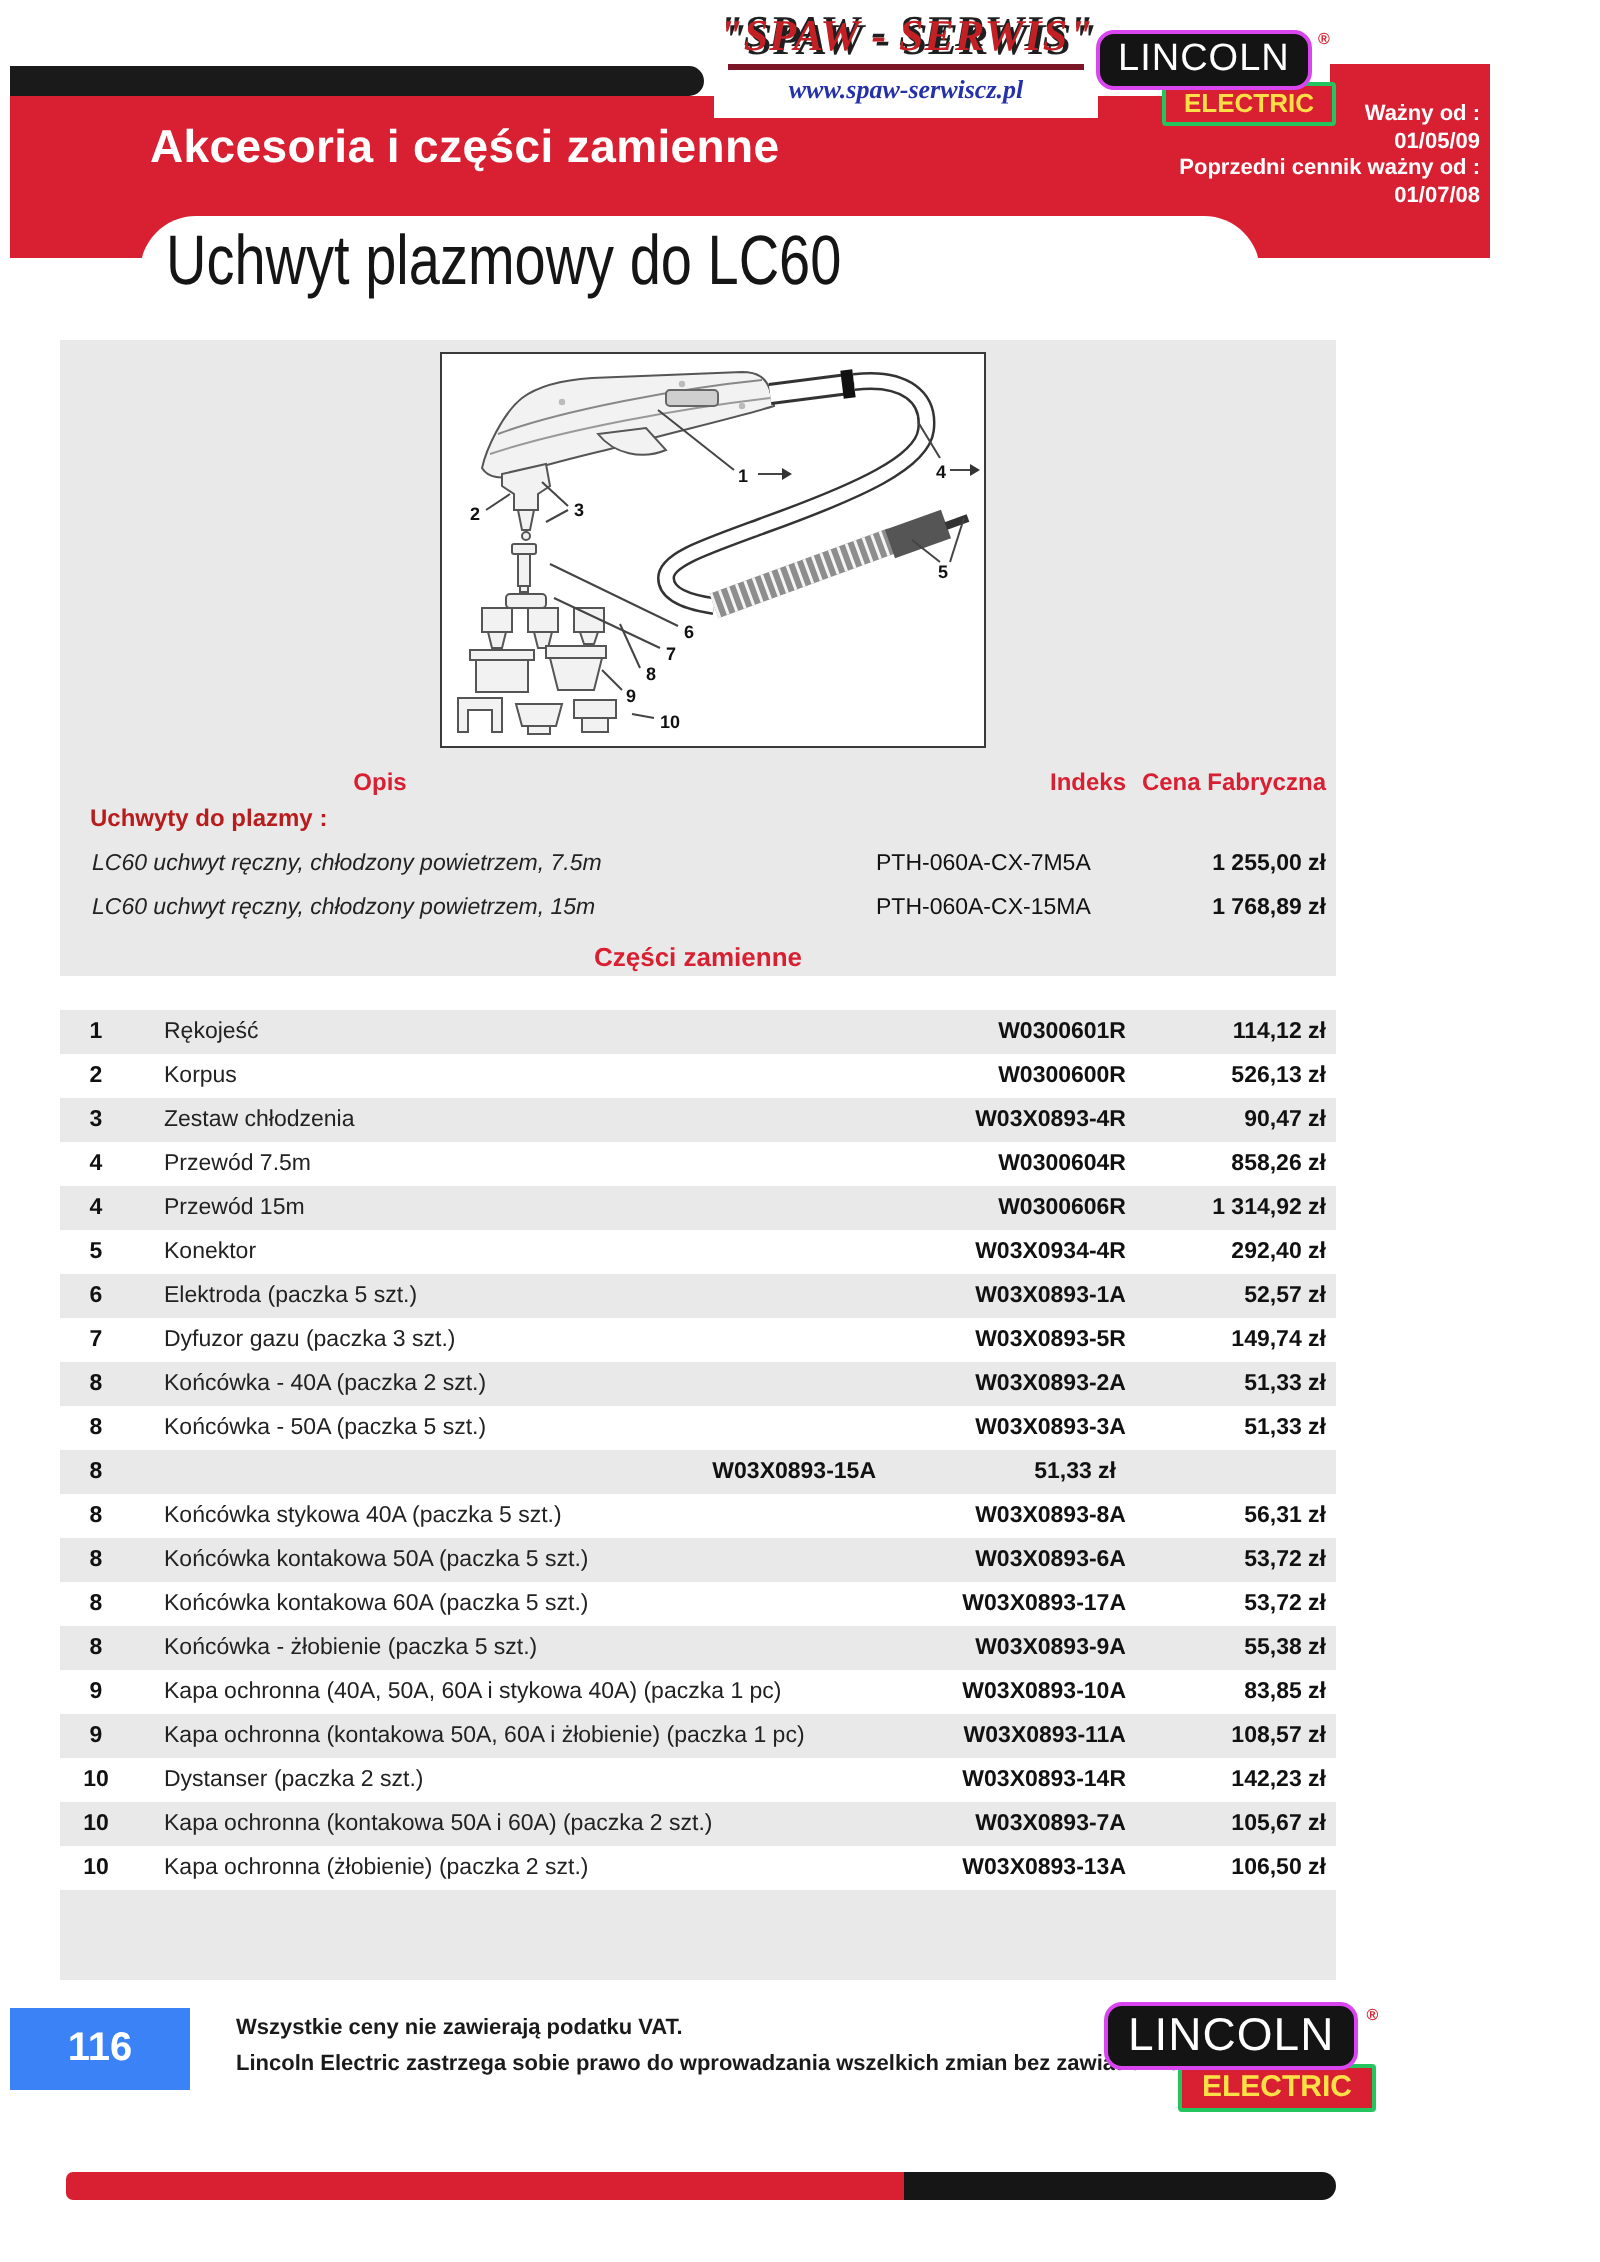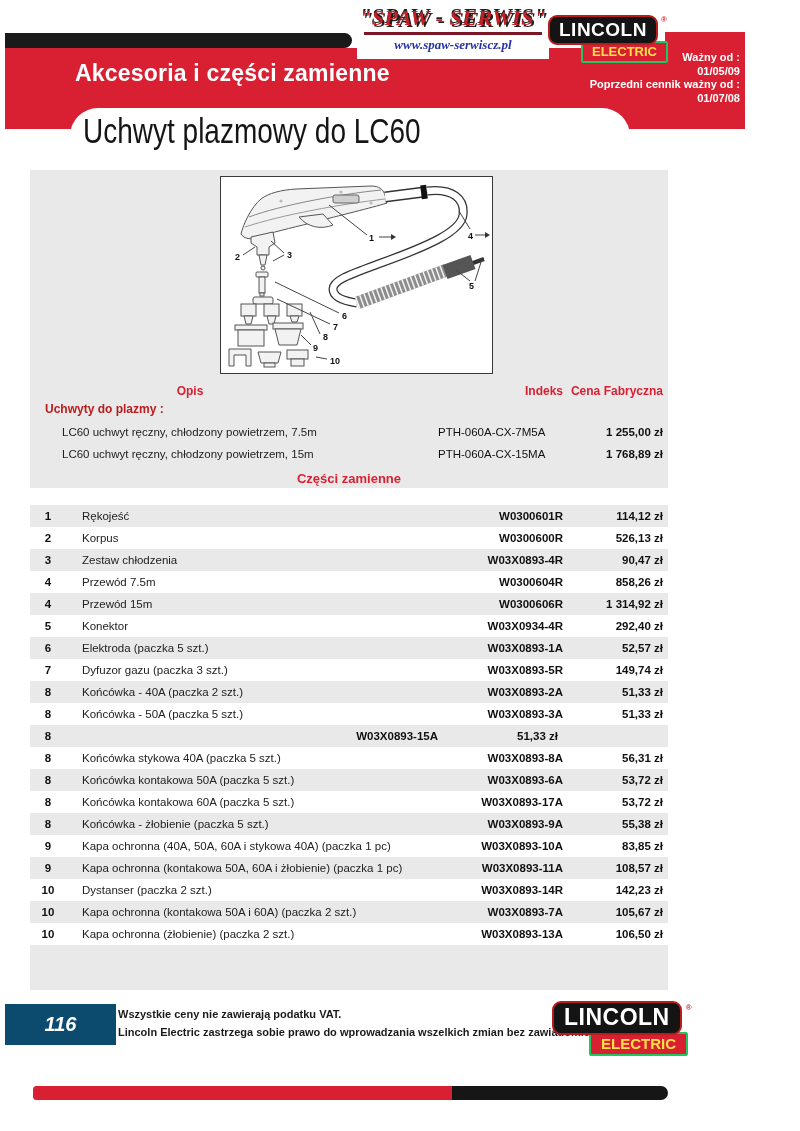--- a/index.html
+++ b/index.html
@@ -24,21 +24,21 @@
   .spaw-name{margin-top:3px;font-family:"Liberation Serif",serif;font-style:italic;font-weight:bold;
              font-size:22px;color:#c32026;letter-spacing:.5px;white-space:nowrap;
              text-shadow:0 -2px 0 #1f1f1f,2px 2px 0 #1f1f1f;}
   .spaw-rule{width:178px;height:3px;background:#7a1625;margin:1px auto 2px auto;}
   .spaw-url{font-family:"Liberation Serif",serif;font-style:italic;font-weight:bold;
             font-size:13px;color:#2531a8;}
 
   
   .lincoln{position:absolute;}
   .lincoln .blk{position:relative;z-index:2;display:inline-block;background:#141414;color:#fff;
-                font-weight:bold;border:2px solid #b91c1c;border-radius:9px;line-height:1;}
+                font-weight:normal;border:2px solid #d946ef;border-radius:9px;line-height:1;}
   .lincoln .red{position:absolute;z-index:1;background:#d92032;color:#fde047;font-weight:bold;
                 border:2px solid #22c55e;border-radius:2px;line-height:1;white-space:nowrap;}
   .lincoln .reg{position:absolute;color:#d92032;font-size:8px;font-weight:bold;}
   .lincoln-top{left:548px;top:15px;}
   .lincoln-top .blk{font-size:19px;padding:3px 9px 4px 9px;letter-spacing:.5px;}
   .lincoln-top .red{left:33px;top:26px;font-size:13px;padding:2px 9px 3px 9px;}
   .lincoln-top .reg{right:-9px;top:0;}
   .lincoln-bot{left:552px;top:1001px;}
   .lincoln-bot .blk{font-size:23px;padding:3px 10px 4px 10px;letter-spacing:.5px;}
   .lincoln-bot .red{left:37px;top:31px;font-size:15px;padding:2px 10px 3px 10px;}
@@ -51,35 +51,35 @@
   .diagram-box svg{display:block;}
 
   
   .tbl{position:absolute;left:0;top:214px;width:638px;}
   .t-head{position:relative;height:18px;font-size:12px;font-weight:bold;color:#d92032;}
   .th-opis{position:absolute;left:120px;width:80px;text-align:center;}
   .th-indeks{position:absolute;right:105px;}
   .th-cena{position:absolute;right:5px;}
   .t-g1{height:19px;font-size:12px;font-weight:bold;color:#b91c1c;padding-left:15px;}
   .trow{display:flex;align-items:center;height:22px;font-size:11.5px;}
-  .trow .desc{flex:1;padding-left:32px;color:#222;}
+  .trow .desc{flex:1;padding-left:16px;color:#222;font-style:italic;}
   .trow .idx{width:125px;text-align:left;font-weight:normal;}
   .trow .prc{width:105px;text-align:right;font-weight:bold;padding-right:5px;box-sizing:border-box;}
   .t-g2{height:16px;margin-top:6px;text-align:center;font-size:13px;font-weight:bold;color:#d92032;}
   .t-gap{height:17px;background:#fff;margin-top:1px;}
   .prow{display:grid;grid-template-columns:36px 1fr 125px 105px;align-items:center;height:22px;font-size:11.5px;}
   .prow.alt{background:#fff;}
   .prow .no{text-align:center;font-weight:bold;}
   .prow .desc{padding-left:16px;color:#222;}
   .prow .idx{text-align:right;font-weight:bold;}
   .prow .prc{text-align:right;font-weight:bold;padding-right:5px;}
 
   
-  .pageno{position:absolute;left:5px;top:1004px;width:111px;height:41px;background:#0c4a6e;color:#fff;
-          font-weight:bold;font-size:20px;display:flex;align-items:center;justify-content:center;font-style:italic;}
+  .pageno{position:absolute;left:5px;top:1004px;width:90px;height:41px;background:#3b82f6;color:#fff;
+          font-weight:bold;font-size:20px;display:flex;align-items:center;justify-content:center;}
   .foot-notes{position:absolute;left:118px;top:1005px;font-size:11px;font-weight:bold;line-height:18px;color:#1a1a1a;}
   .swoosh{position:absolute;left:33px;top:1086px;width:635px;height:14px;border-radius:7px 14px 14px 7px;
           background:linear-gradient(to right,#d92032 0 66%,#161616 66% 100%);}
 
   .lbl{fill:#111;font-family:"Liberation Sans",sans-serif;font-size:9px;font-weight:bold;}
   .ldr{stroke:#444;stroke-width:1;fill:none;}
   .part{fill:#f2f2f2;stroke:#555;stroke-width:1;}
 </style>
 </head>
 <body>

